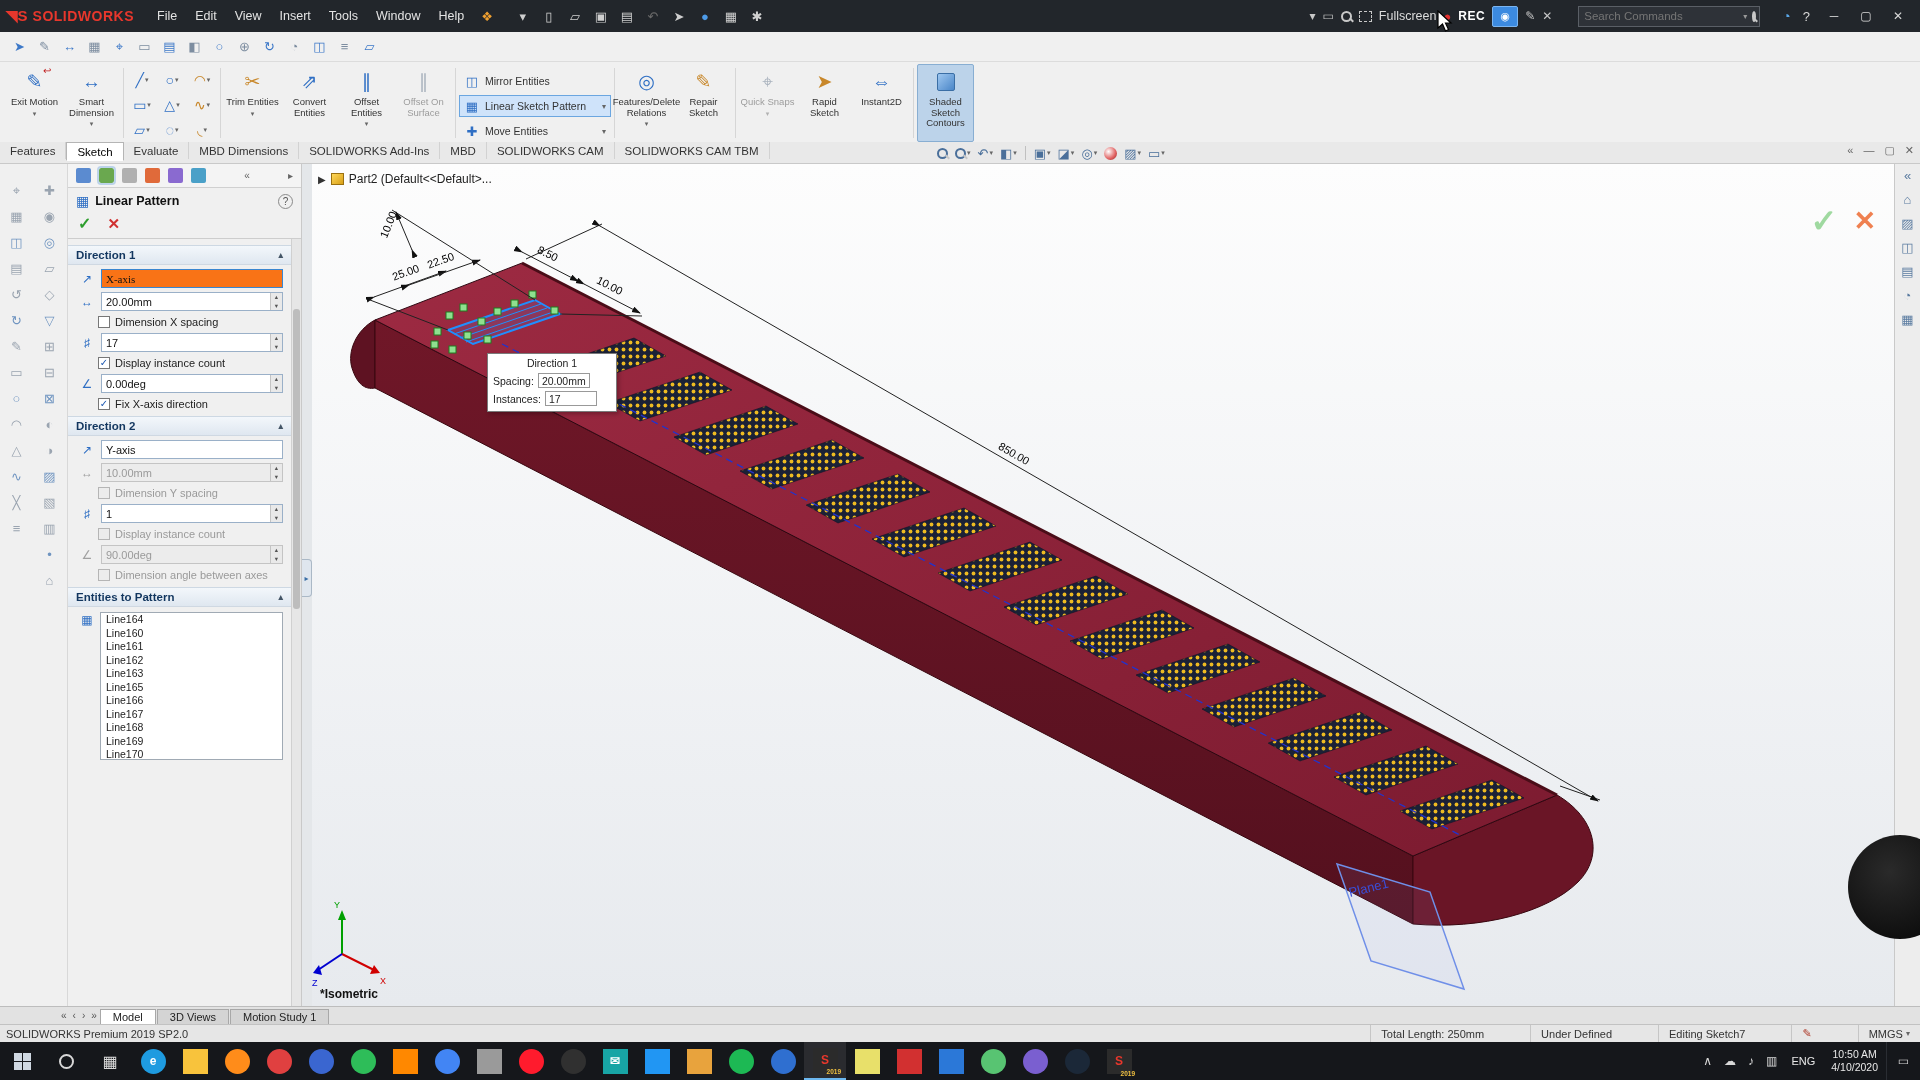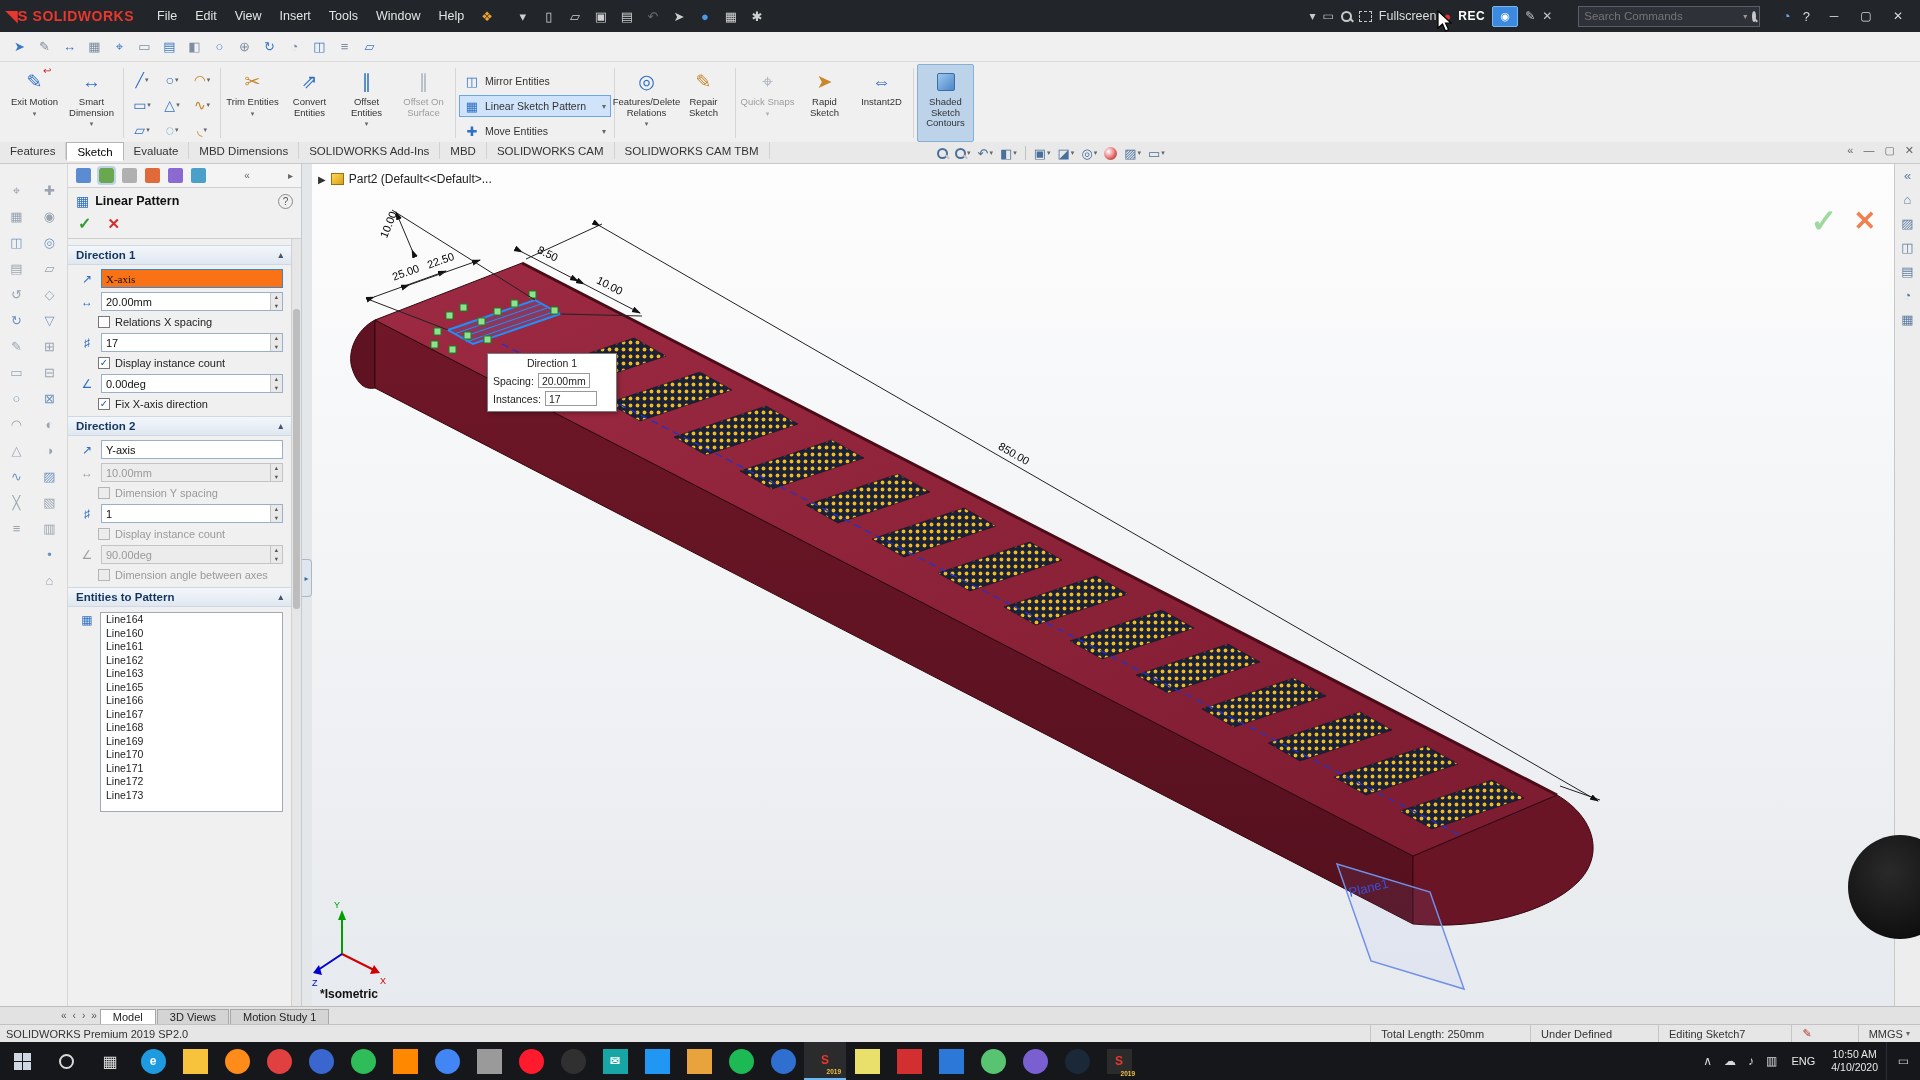--- a/index.html
+++ b/index.html
@@ -92,21 +92,21 @@
   .fin{width:100%;height:19px;font-size:11px;padding:1px 15px 1px 4px;border:1px solid #9ab0c8;background:#fff;font-family:inherit;color:#111;}
   .fin.sel{background:#f97316;border-color:#3a86d0;font-family:Liberation Serif, serif;}
   .dis .fin{background:#ececec;color:#9a9a9a;border-color:#c4c4c4;}
   .spin{position:absolute;right:1px;top:1px;bottom:1px;width:12px;display:flex;flex-direction:column;background:#e9e9e9;border-left:1px solid #c4c4c4;}
   .spin i{flex:1;font-style:normal;font-size:6.5px;line-height:8px;text-align:center;color:#555;}
   .cbr{display:flex;align-items:flex-start;gap:5px;margin:5px 10px 5px 30px;font-size:11px;color:#222;line-height:12px;}
   .cb{width:12px;height:12px;border:1px solid #777;background:#fff;font-size:10px;line-height:10px;text-align:center;color:#1a56b0;flex:none;}
   .dis2{color:#9a9a9a;}
   .dis2 .cb{border-color:#b5b5b5;background:#ececec;}
   .ent-row{display:flex;gap:4px;margin:5px 8px 0 10px;align-items:flex-start;}
-  .ent-list{flex:1;height:200px;background:#fff;border:1px solid #a0aab4;overflow:hidden;font-size:10.5px;color:#222;}
+  .ent-list{flex:1;height:148px;background:#fff;border:1px solid #a0aab4;overflow:hidden;font-size:10.5px;color:#222;}
   .ent-item{padding:0 5px;height:13.5px;line-height:13.5px;white-space:nowrap;}
   .pm-scroll{position:absolute;top:75px;bottom:0;right:0;width:10px;background:#e6e6e6;border-left:1px solid #d0d0d0;}
   .pm-thumb{position:absolute;top:70px;height:300px;left:1px;right:1px;background:#bdbdbd;border-radius:3px;}
   
   .fmstrip{width:10px;background:#e4e7ea;position:relative;}
   .fm-arr{position:absolute;top:395px;left:0;width:10px;height:38px;background:#dfe6ee;border:1px solid #aab8c6;border-left:none;border-radius:0 4px 4px 0;font-size:8px;color:#3a6ea5;display:flex;align-items:center;justify-content:center;}
   
   .graphics{flex:1;position:relative;background:linear-gradient(#fdfdfd,#e7eaee);overflow:hidden;}
   .graphics svg{position:absolute;inset:0;}
   .breadcrumb{position:absolute;left:6px;top:8px;display:flex;align-items:center;gap:5px;font-size:12px;color:#222;}
@@ -477,21 +477,21 @@
         <span class="spinwrap">
           <input class="fin" readonly="" value="20.00mm" style="">
           <span class="spin">
               <i>▴</i>
               <i>▾</i>
             </span>
         </span>
       </div>
       <div class="cbr">
         <span class="cb"></span>
-        <span>Relations X spacing</span>
+        <span>Dimension X spacing</span>
       </div>
       <div class="fr">
         <span class="fic">♯</span>
         <span class="spinwrap">
           <input class="fin" readonly="" value="17" style="">
           <span class="spin">
               <i>▴</i>
               <i>▾</i>
             </span>
         </span>

